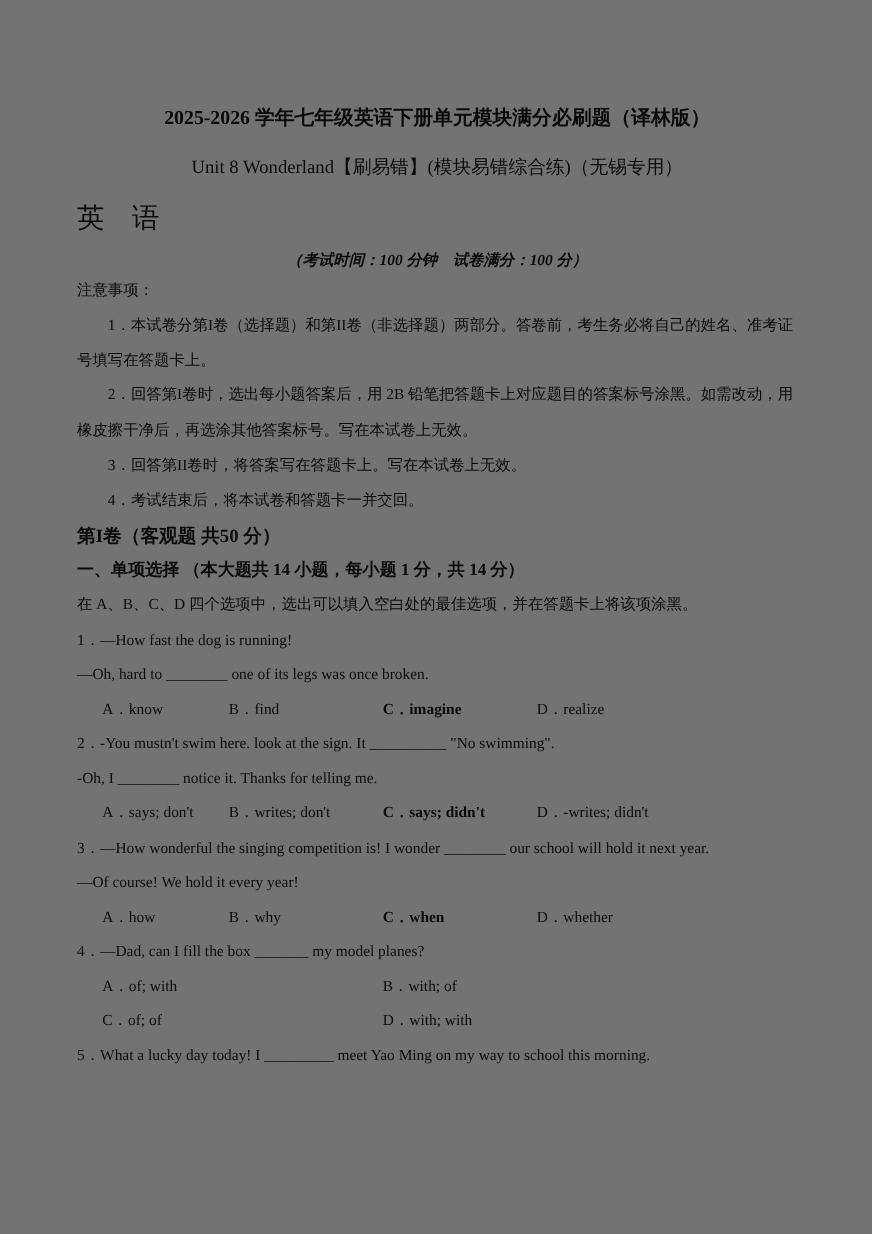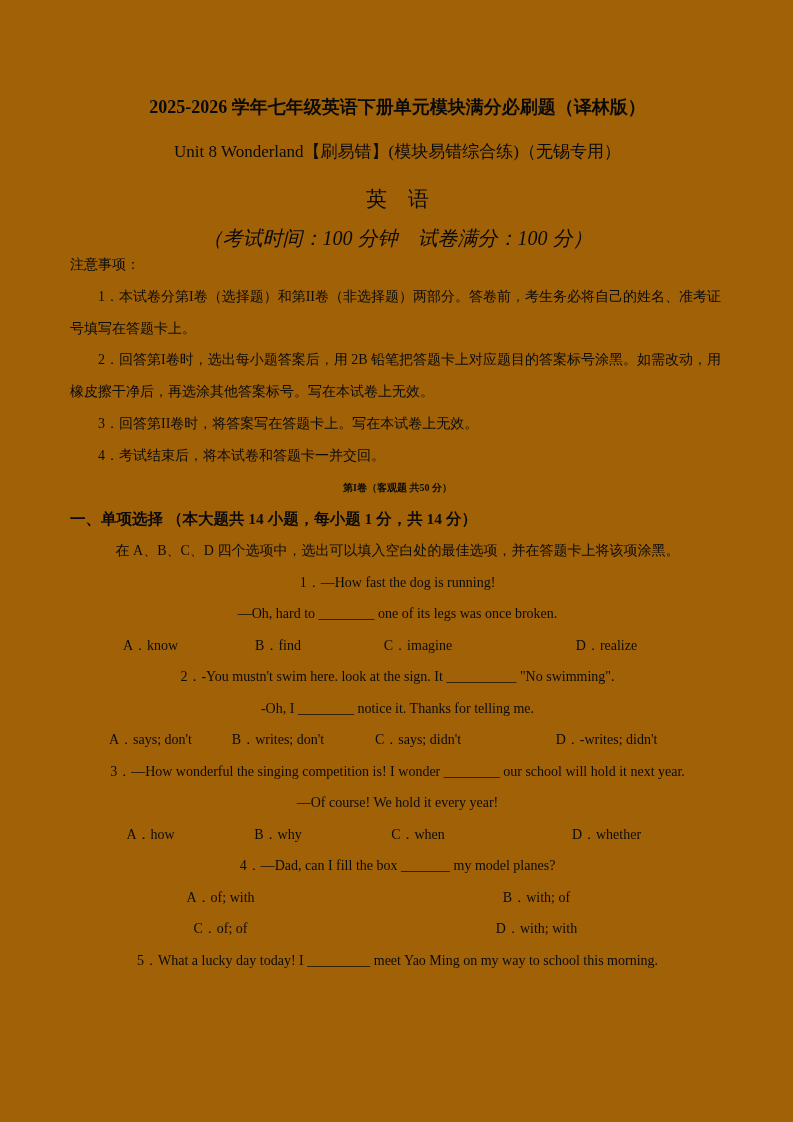--- a/index.html
+++ b/index.html
@@ -1,21 +1,21 @@
 <!DOCTYPE html>
 <html><head>
 <meta charset="utf-8">
 <style>
   html, body { margin: 0; padding: 0; background: #ffffff; }
   .page {
     position: relative;
     width: 793px;
     height: 1122px;
     margin: 0 auto;
-    background: #a16207;
+    background: #737373;
     color: #0a0a0a;
     font-family: "Liberation Serif", "DejaVu Serif", serif;
     box-sizing: border-box;
     padding: 94px 68px 0 70px;
     overflow: hidden;
   }
   .title {
     text-align: center;
     font-weight: bold;
     font-size: 18px;
@@ -24,60 +24,60 @@
   }
   .subtitle {
     text-align: center;
     font-weight: normal;
     font-size: 17px;
     line-height: 26px;
     margin-top: 19px;
     white-space: nowrap;
   }
   .subject {
-    text-align: center;
-    font-size: 21px;
+    text-align: left;
+    font-size: 25px;
     line-height: 28px;
     margin-top: 20px;
     font-weight: 500;
   }
   .exam-info {
     text-align: center;
-    font-size: 20px;
+    font-size: 14px;
     line-height: 22px;
     margin-top: 14px;
     font-style: italic;
+    font-weight: bold;
   }
   .bodyline {
     font-size: 14px;
     line-height: 31.8px;
     white-space: nowrap;
   }
   .notice-heading { margin-top: 0; }
   .indent { padding-left: 28px; }
   .part-heading {
-    text-align: center;
     font-weight: bold;
-    font-size: 10px;
+    font-size: 17px;
     line-height: 31.8px;
   }
   .section-heading {
     font-weight: bold;
     font-size: 15.5px;
     line-height: 31.8px;
     white-space: nowrap;
   }
-  .qline { line-height: 31.5px; text-align: center; }
+  .qline { line-height: 31.5px; }
   .options4, .options2 {
     display: flex;
     padding-left: 23px;
   }
   .options4 .o1 { width: 115px; }
   .options4 .o2 { width: 140px; }
-  .options4 .o3 { width: 140px; }
+  .options4 .o3 { width: 140px; font-weight: bold; }
   .options4 .o4 { flex: 1; }
   .options2 .o1 { width: 255px; }
   .options2 .o2 { flex: 1; }
 </style>
 </head>
 <body>
 
 <div class="page">
 
   <div class="title">2025-2026 学年七年级英语下册单元模块满分必刷题（译林版）</div>

